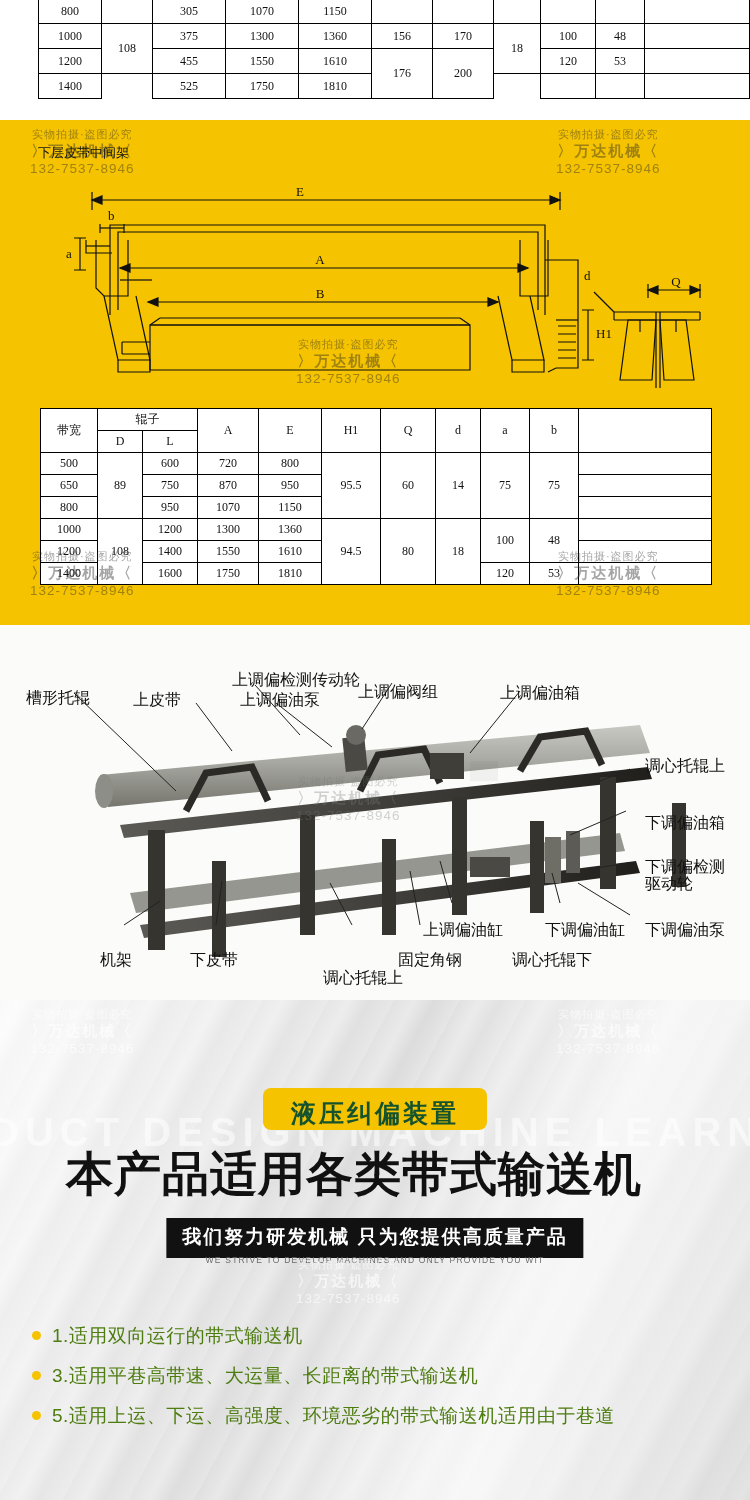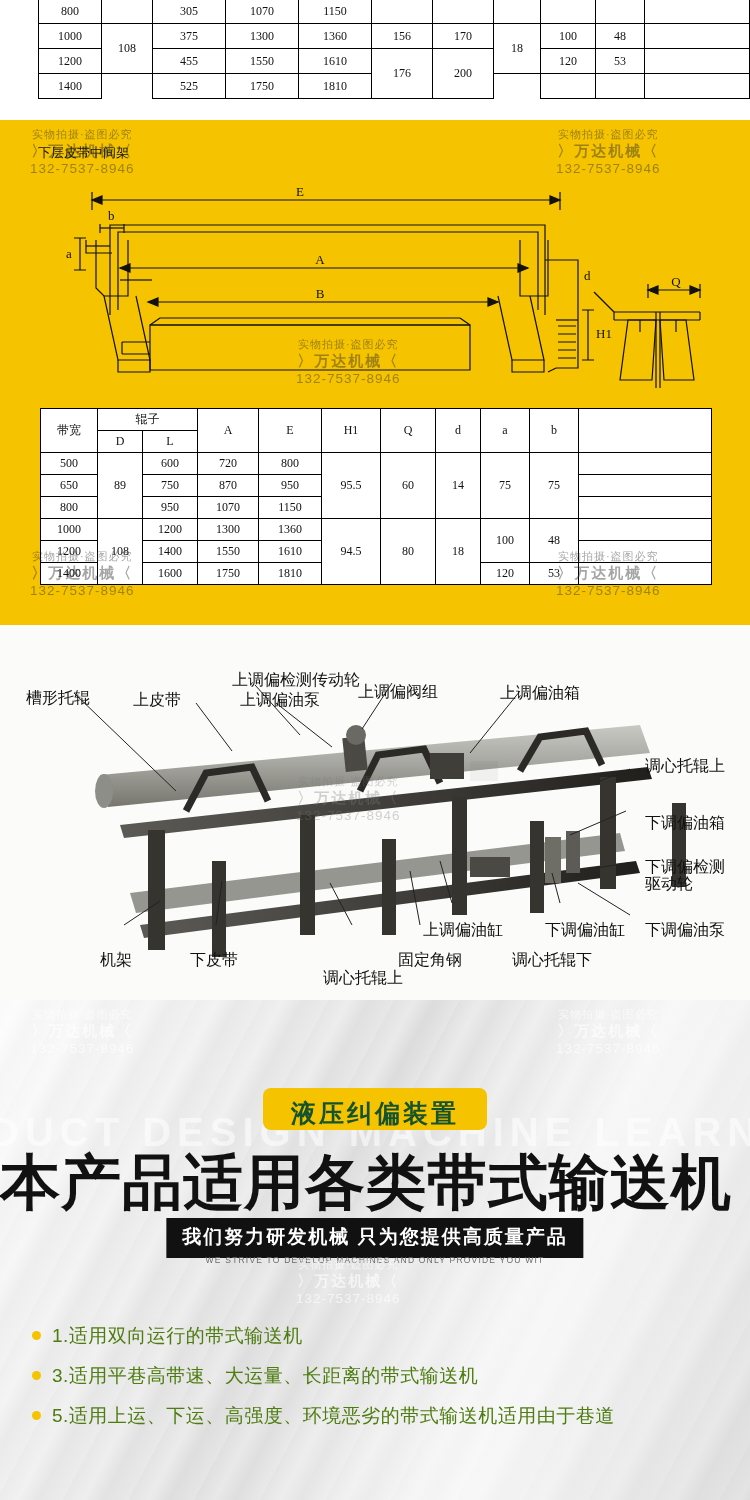--- a/index.html
+++ b/index.html
@@ -147,21 +147,21 @@
     border-radius: 8px;
     letter-spacing: 3px;
     white-space: nowrap;
   }
   .promo-title {
     position: absolute;
     left: 0;
     top: 143px;
     width: 708px;
     text-align: center;
-    font-size: 60px;
+    font-size: 47px;
     font-weight: bold;
     color: #111;
     letter-spacing: 1px;
     white-space: nowrap;
   }
   .promo-sub {
     position: absolute;
     left: 50%;
     transform: translateX(-50%);
     top: 218px;

